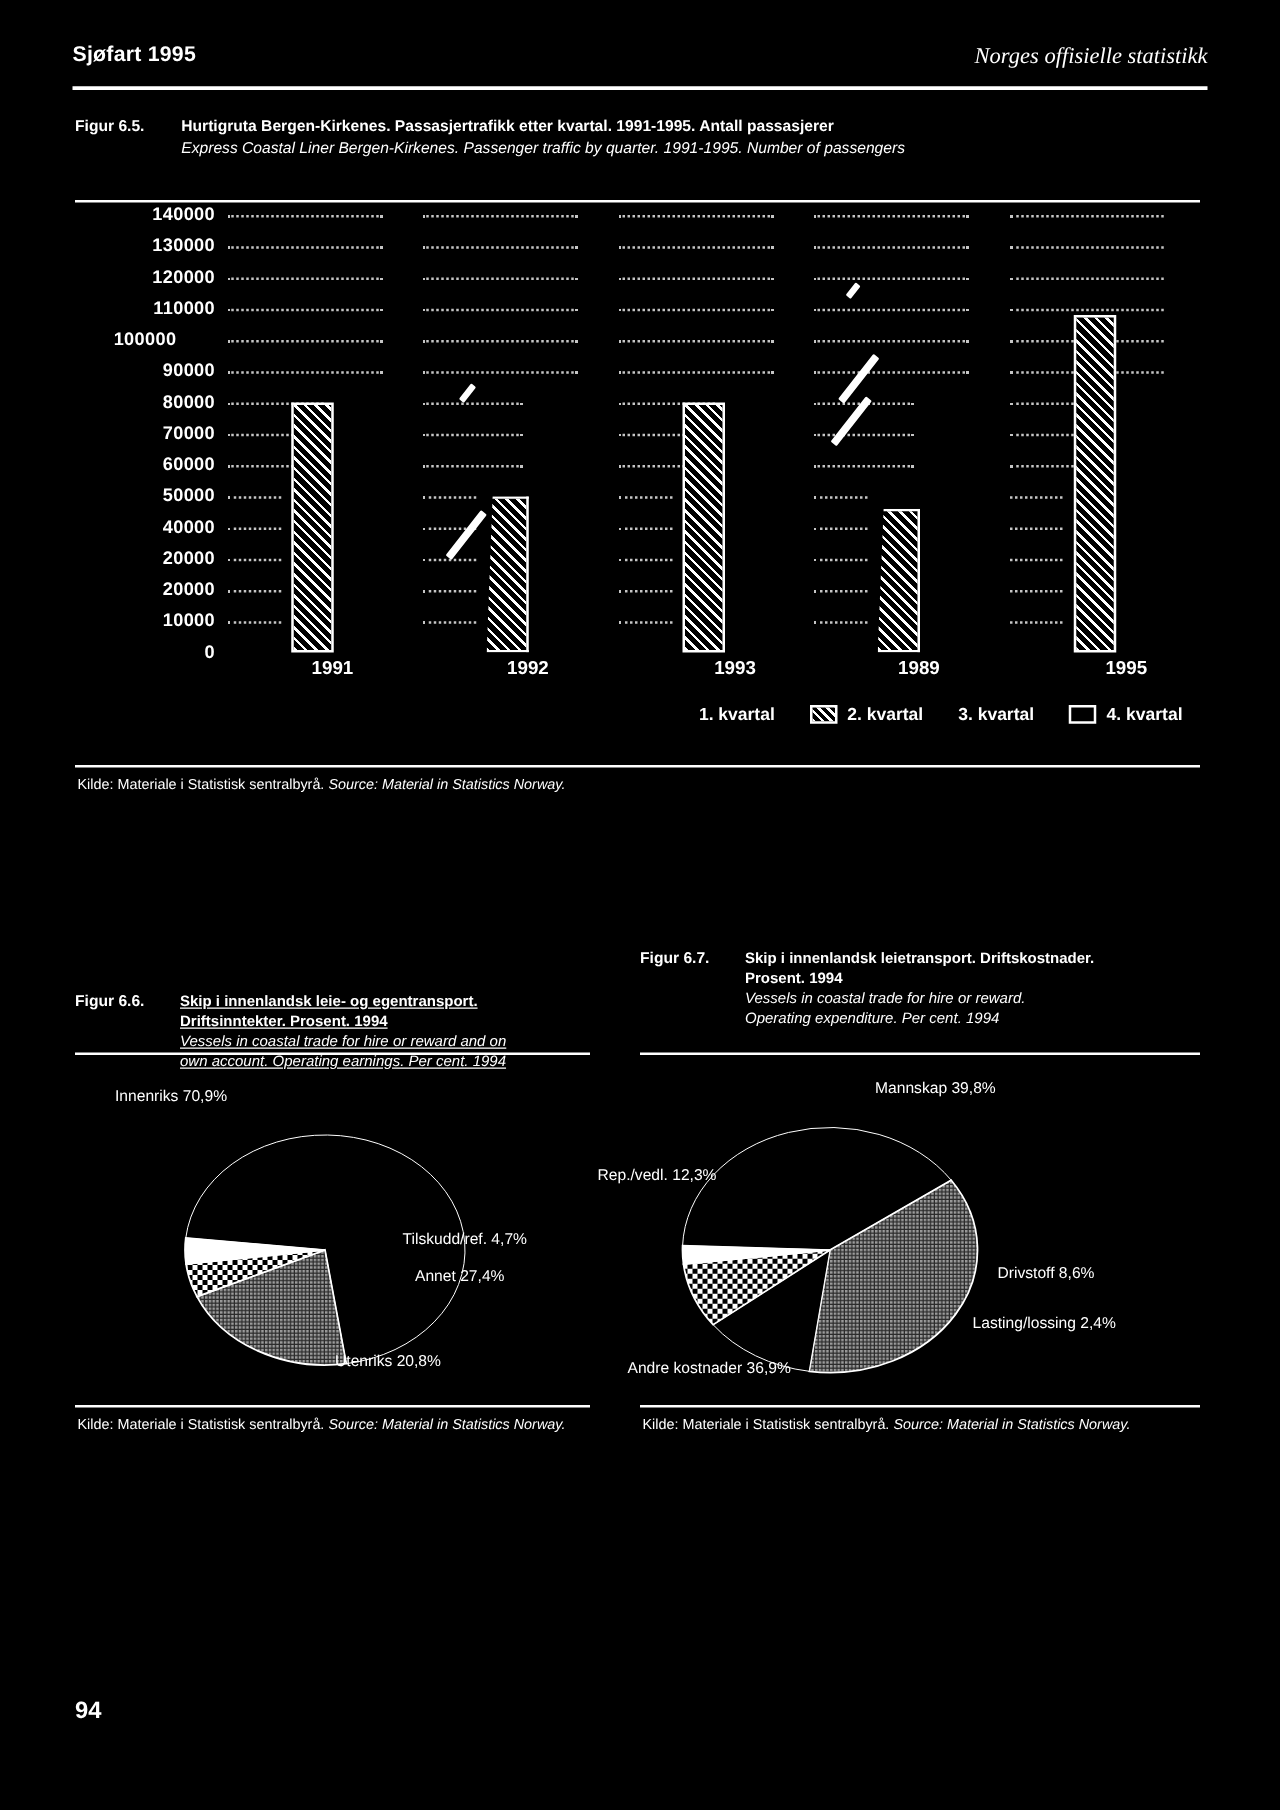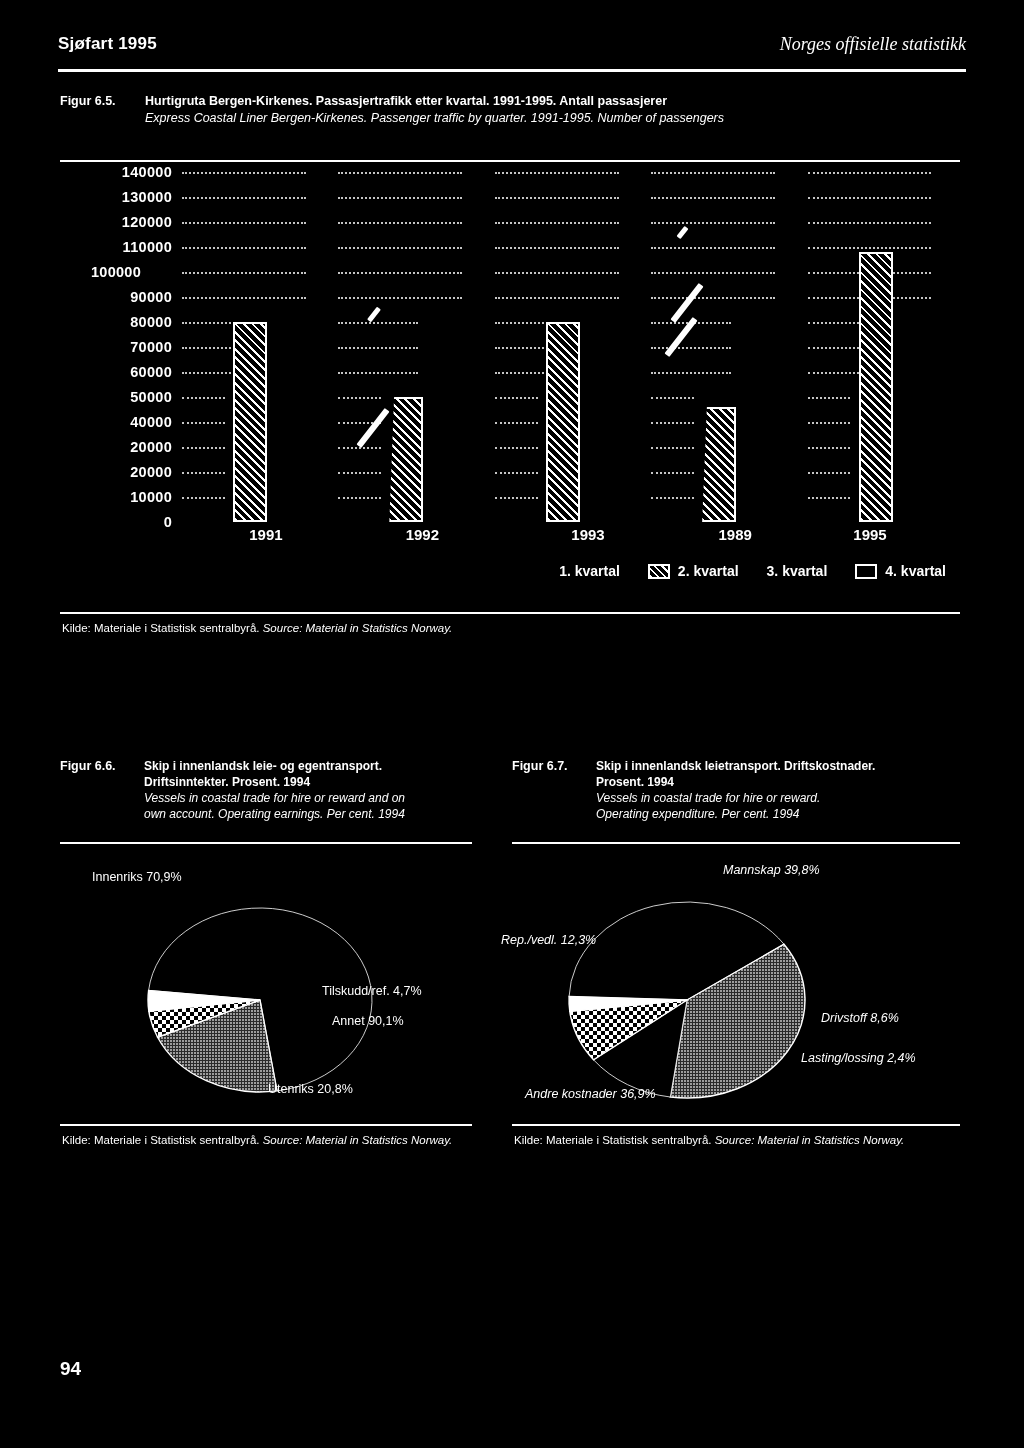--- a/index.html
+++ b/index.html
@@ -214,24 +214,25 @@
   }
   #fig65-source {
     left: 62px;
     top: 622px;
   }
 
   
   #fig66-caption {
     position: absolute;
     left: 60px;
-    top: 758px;
+    top: 793px;
     width: 430px;
     font-size: 12px;
     line-height: 16px;
+    text-decoration: underline;
   }
   #fig67-caption {
     position: absolute;
     left: 512px;
     top: 758px;
     width: 440px;
     font-size: 12px;
     line-height: 16px;
   }
   #fig66-caption .cap-body,
@@ -271,21 +272,21 @@
     top: 1134px;
   }
 
   
   .pie-panel {
     position: absolute;
     width: 440px;
     height: 270px;
   }
   #pie66 { left: 50px;  top: 860px; }
-  #pie67 { left: 501px; top: 855px; font-style: italic; }
+  #pie67 { left: 478px; top: 855px; }
 
   .pie-label {
     position: absolute;
     font-size: 12.5px;
     white-space: nowrap;
   }
   .pie-svg {
     position: absolute;
     left: 0;
     top: 0;
@@ -410,21 +411,21 @@
       <div class="gridline" style="top: 325px; left: 629.6px; width: 42.7208px;"></div>
       <div class="bar q2" style="left: 54.944px; width: 34px; height: 200px;"></div>
       <div class="x-label" style="left: 87.944px;">1991</div>
       <div class="bar q2 skew" style="left: 211.344px; width: 34px; height: 125px; clip-path: polygon(14% 0%, 100% 0%, 100% 100%, 0% 100%);"></div>
       <div class="x-label" style="left: 244.344px;">1992</div>
       <div class="bar q2" style="left: 367.744px; width: 34px; height: 200px;"></div>
       <div class="x-label" style="left: 410px;">1993</div>
       <div class="bar q2 skew" style="left: 524.144px; width: 34px; height: 115px; clip-path: polygon(14% 0%, 100% 0%, 100% 100%, 0% 100%);"></div>
       <div class="x-label" style="left: 557.144px;">1989</div>
       <div class="bar q2" style="left: 680.544px; width: 34px; height: 270px;"></div>
-      <div class="x-label" style="left: 692px;">1995</div>
+      <div class="x-label" style="left: 723px;">1995</div>
       <div class="hatch-frag" style="left: 188px; top: 140px; width: 16px; height: 5px;"></div>
       <div class="hatch-frag" style="left: 172px; top: 253px; width: 46px; height: 6px;"></div>
       <div class="hatch-frag" style="left: 498px; top: 58px; width: 13px; height: 5px;"></div>
       <div class="hatch-frag" style="left: 486px; top: 128px; width: 46px; height: 6px;"></div>
       <div class="hatch-frag" style="left: 480px; top: 162px; width: 46px; height: 6px;"></div>
     </div>
 </div>
 
 <div id="bar-legend">
     <div class="legend-item">
@@ -488,21 +489,21 @@
         </pattern>
       </defs>
       <path d="M 210 140 L 98.61354771875338 130.38338137937592 A 112 92 0 1 1 227.05713917573627 230.92681492847294 Z" fill="#000000" stroke="#ffffff" stroke-width="0.8"></path>
       <path d="M 210 140 L 227.05713917573627 230.92681492847294 A 112 92 0 0 1 107.5877240900697 177.24366330877945 Z" fill="url(#pie66-gray)" stroke="#ffffff" stroke-width="1.4"></path>
       <path d="M 210 140 L 107.5877240900697 177.24366330877945 A 112 92 0 0 1 98.82532905179997 151.14822749632802 Z" fill="url(#pie66-checker)" stroke="#ffffff" stroke-width="1.4"></path>
       <path d="M 210 140 L 98.82532905179997 151.14822749632802 A 112 92 0 0 1 98.6135477187534 130.38338137937586 Z" fill="#ffffff" stroke="#ffffff" stroke-width="1.4"></path>
     </svg>
     <div class="pie-label" style="left: 42px; top: 10px;">Innenriks  70,9%</div>
     <div class="pie-label" style="left: 218px; top: 222px;">Utenriks  20,8%</div>
     <div class="pie-label" style="left: 272px; top: 124px;">Tilskudd/ref.  4,7%</div>
-    <div class="pie-label" style="left: 282px; top: 154px;">Annet  90,1%</div>
+    <div class="pie-label" style="left: 282px; top: 154px;">Annet  27,4%</div>
   </div>
 <div class="pie-panel" id="pie67">
     <svg class="pie-svg" width="440" height="270">
       <defs>
         <pattern id="pie67-checker" width="8" height="8" patternUnits="userSpaceOnUse">
           <rect width="8" height="8" fill="#000000"></rect>
           <rect x="0" y="0" width="4" height="4" fill="#ffffff"></rect>
           <rect x="4" y="4" width="4" height="4" fill="#ffffff"></rect>
         </pattern>
         <pattern id="pie67-gray" width="3" height="3" patternUnits="userSpaceOnUse">

